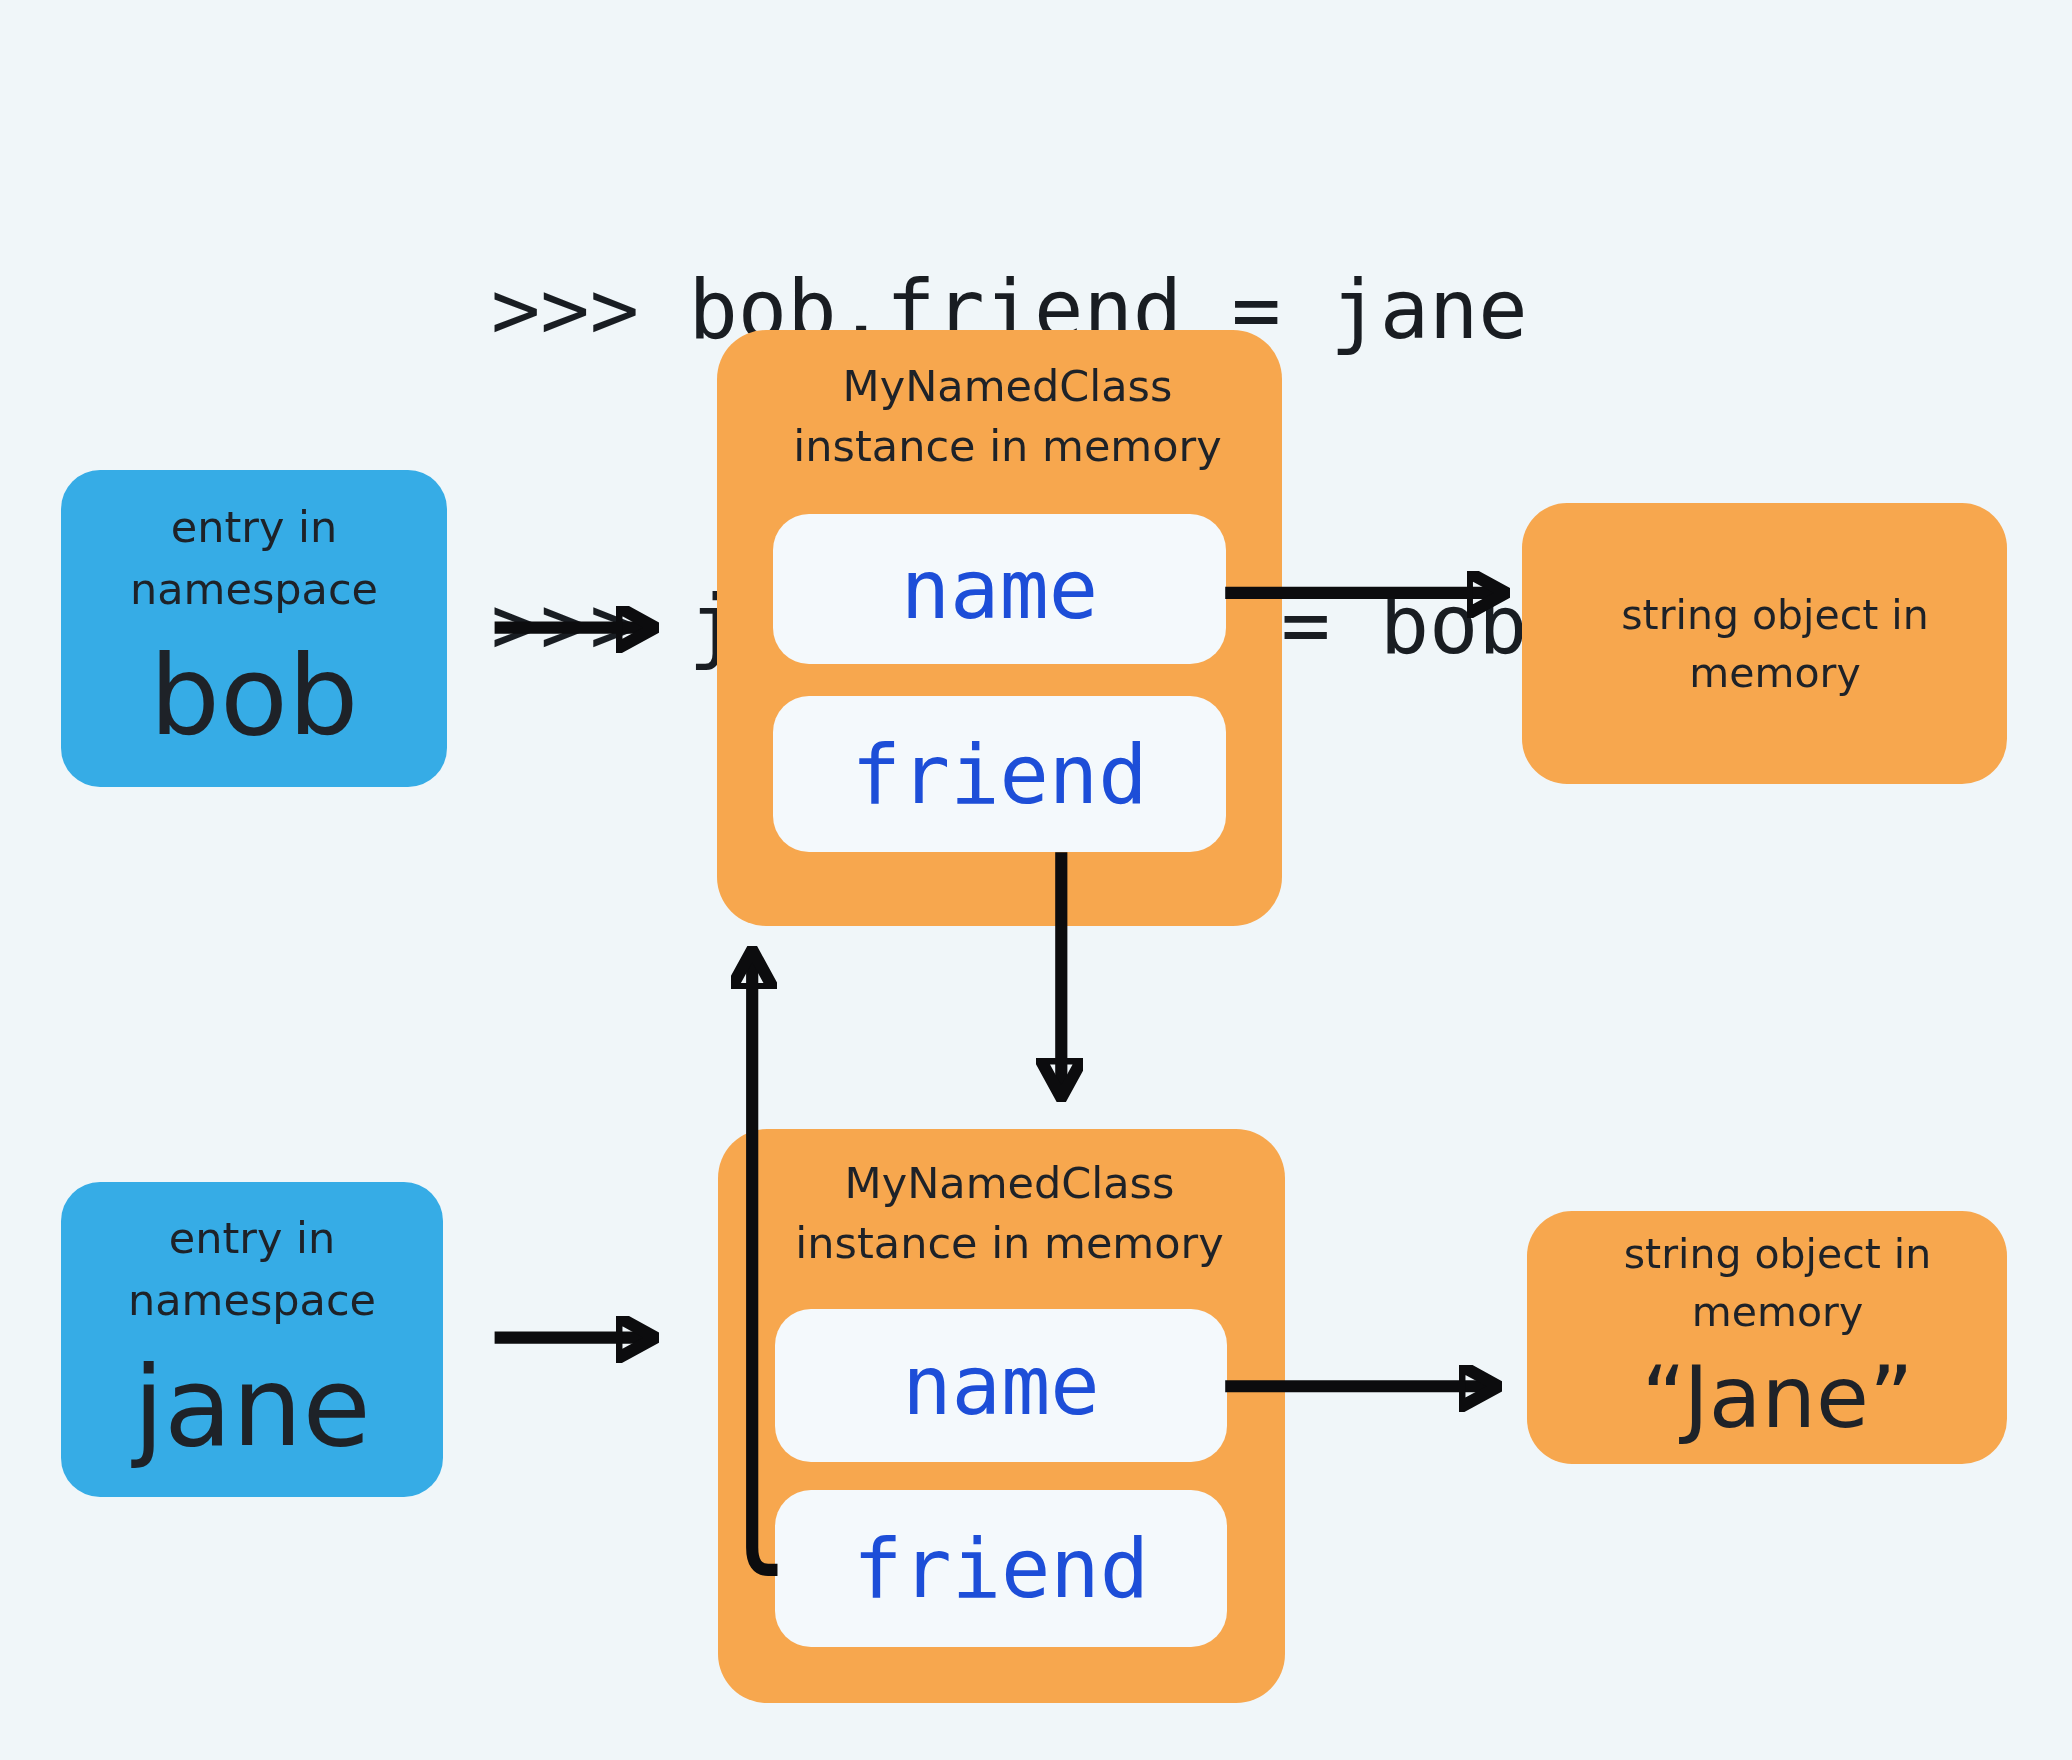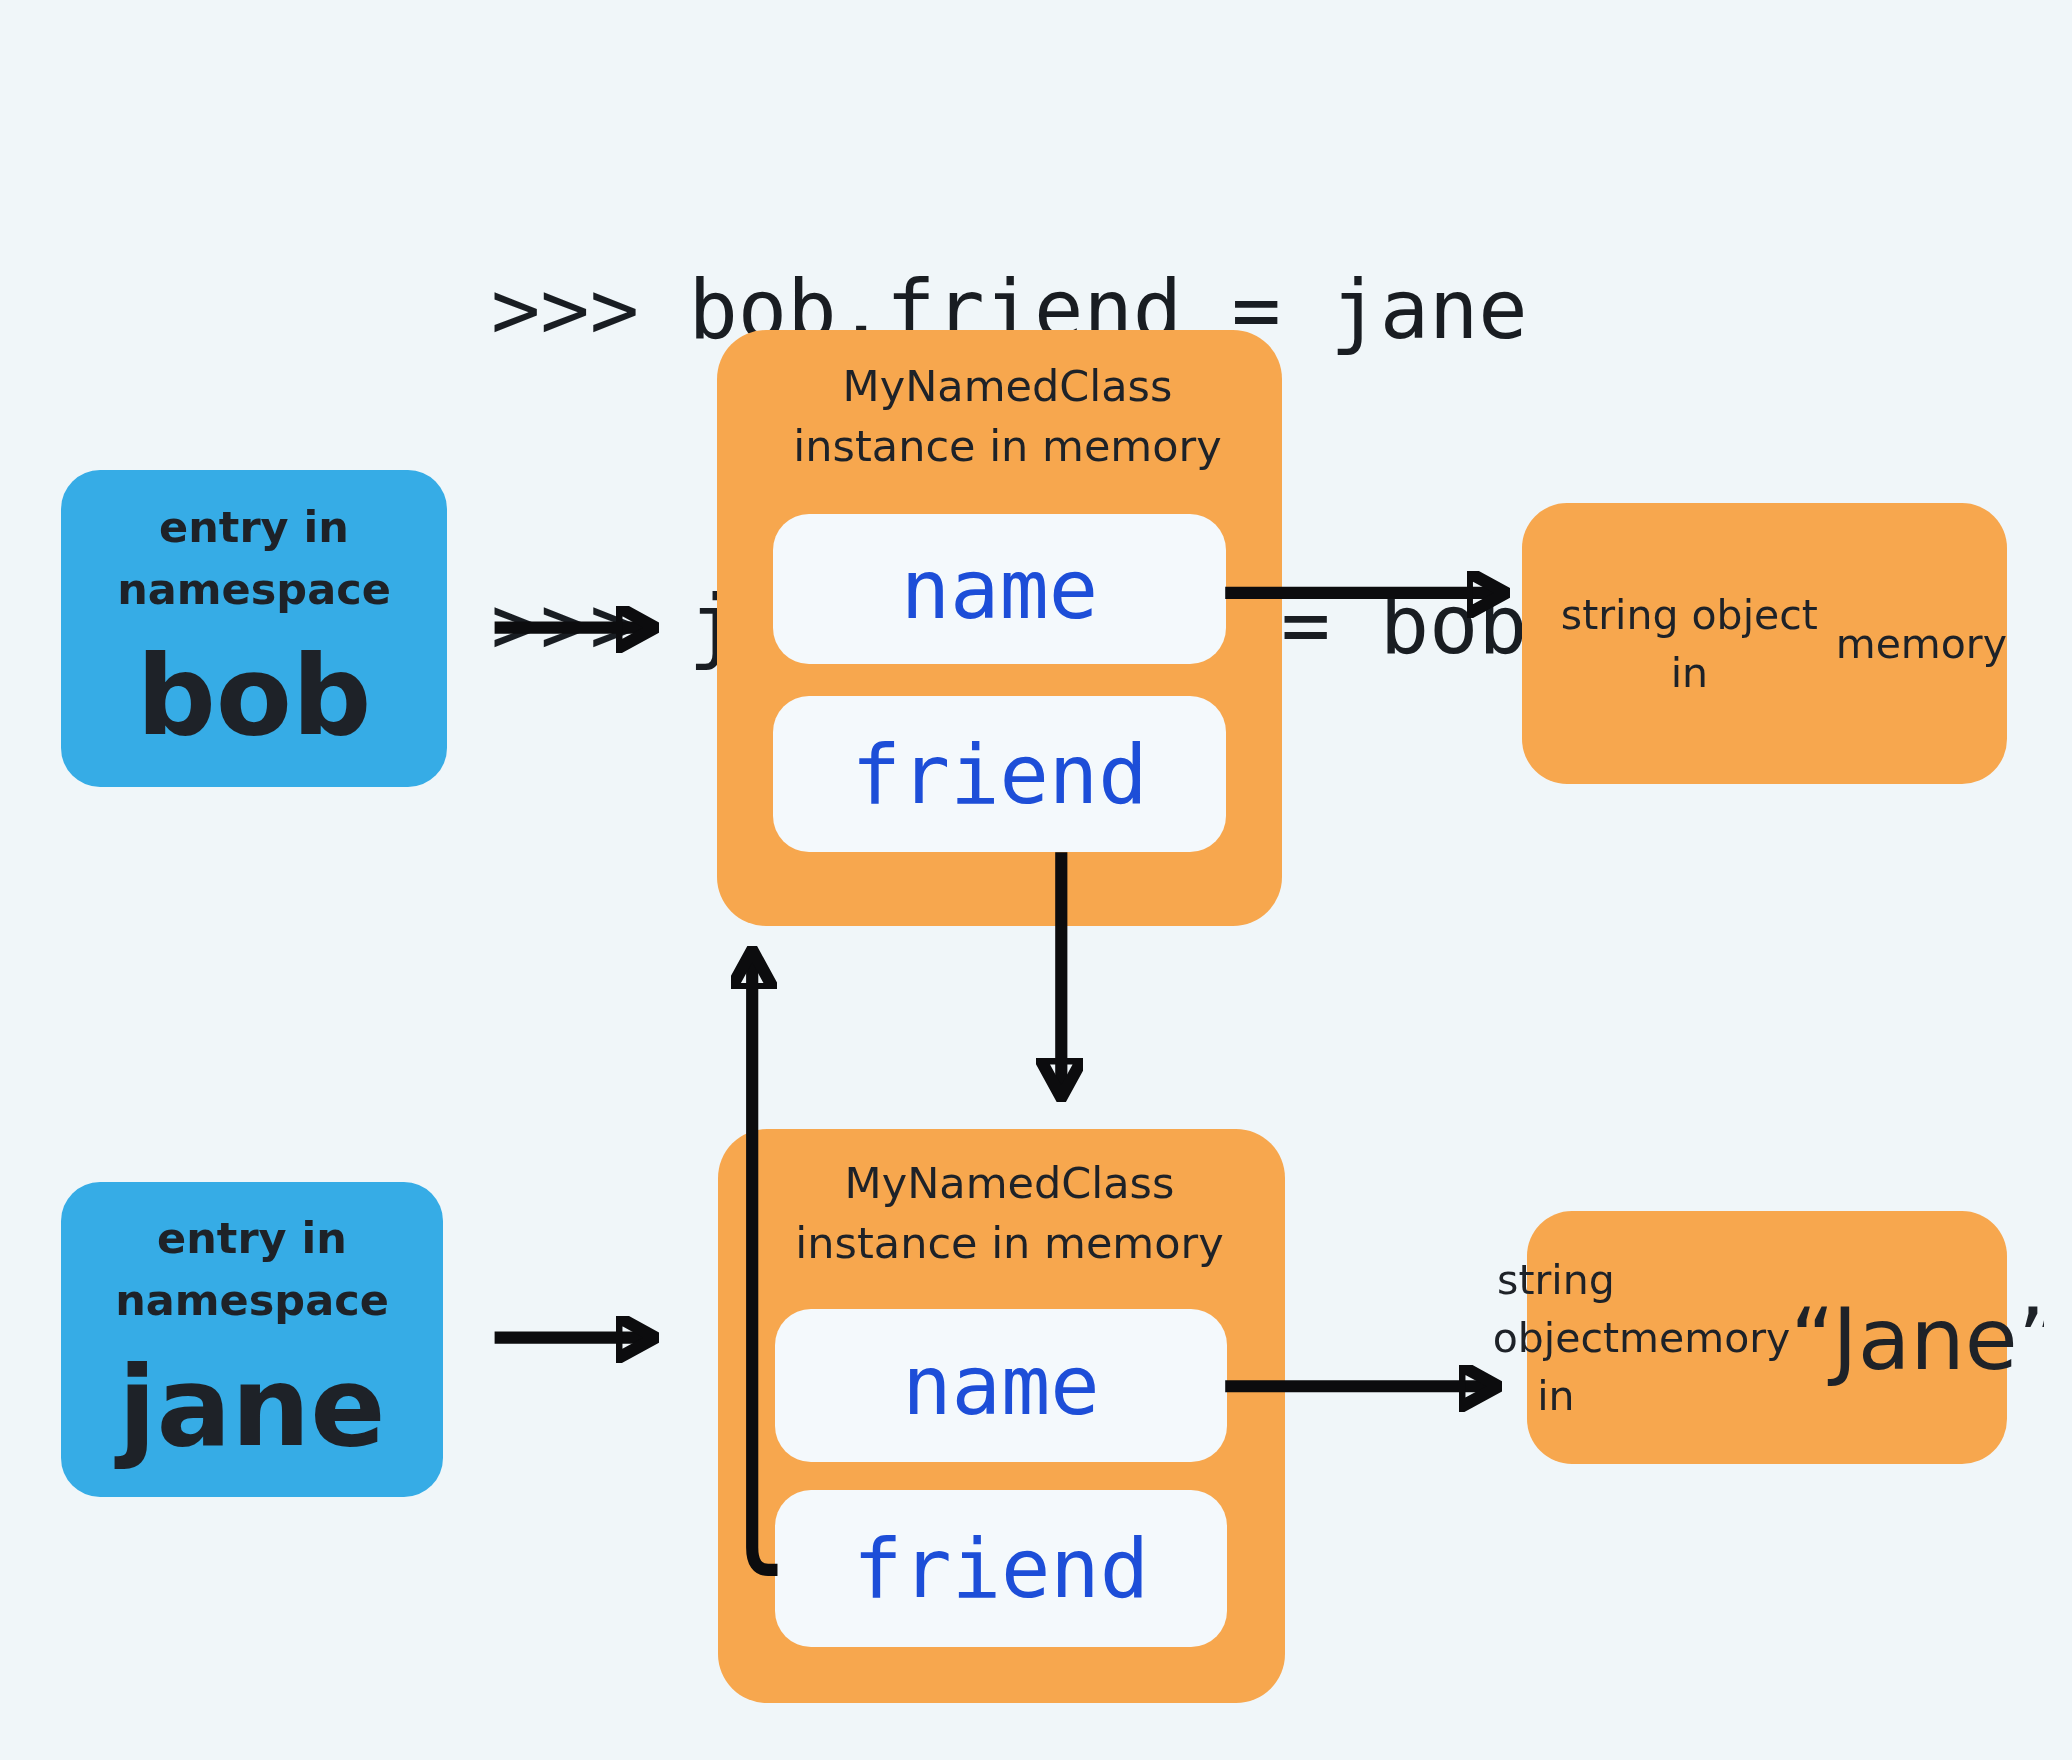--- a/index.html
+++ b/index.html
@@ -30,21 +30,20 @@
   .box { position: absolute; box-sizing: border-box; }
 
   .ns-box {
     background: #36ace6;
     border-radius: 39px;
     display: flex;
     flex-direction: column;
     align-items: center;
     justify-content: center;
     text-align: center;
-    font-weight: bold;
   }
   .ns-box .small { font-size: 43px; line-height: 62px; }
   .ns-box .big   { font-size: 111px; line-height: 131px; margin-top: 10px; }
 
   .inst-box {
     background: #f7a74e;
     border-radius: 49px;
   }
   .inst-title {
     position: absolute;
@@ -63,21 +62,21 @@
     justify-content: center;
     font-family: "DejaVu Sans Mono", monospace;
     font-size: 82px;
     color: #1d4ed8;
   }
 
   .str-box {
     background: #f7a74e;
     border-radius: 45px;
     display: flex;
-    flex-direction: row;
+    flex-direction: column;
     align-items: center;
     justify-content: center;
     text-align: center;
     padding-left: 21px;
   }
   .str-box .small { font-size: 41px; line-height: 58px; }
   .str-box .big   { font-size: 86px; line-height: 105px; margin-top: 3.7px; }
 
   
   #ns-bob   { left: 61px;  top: 470px;  width: 386px; height: 317px; }

